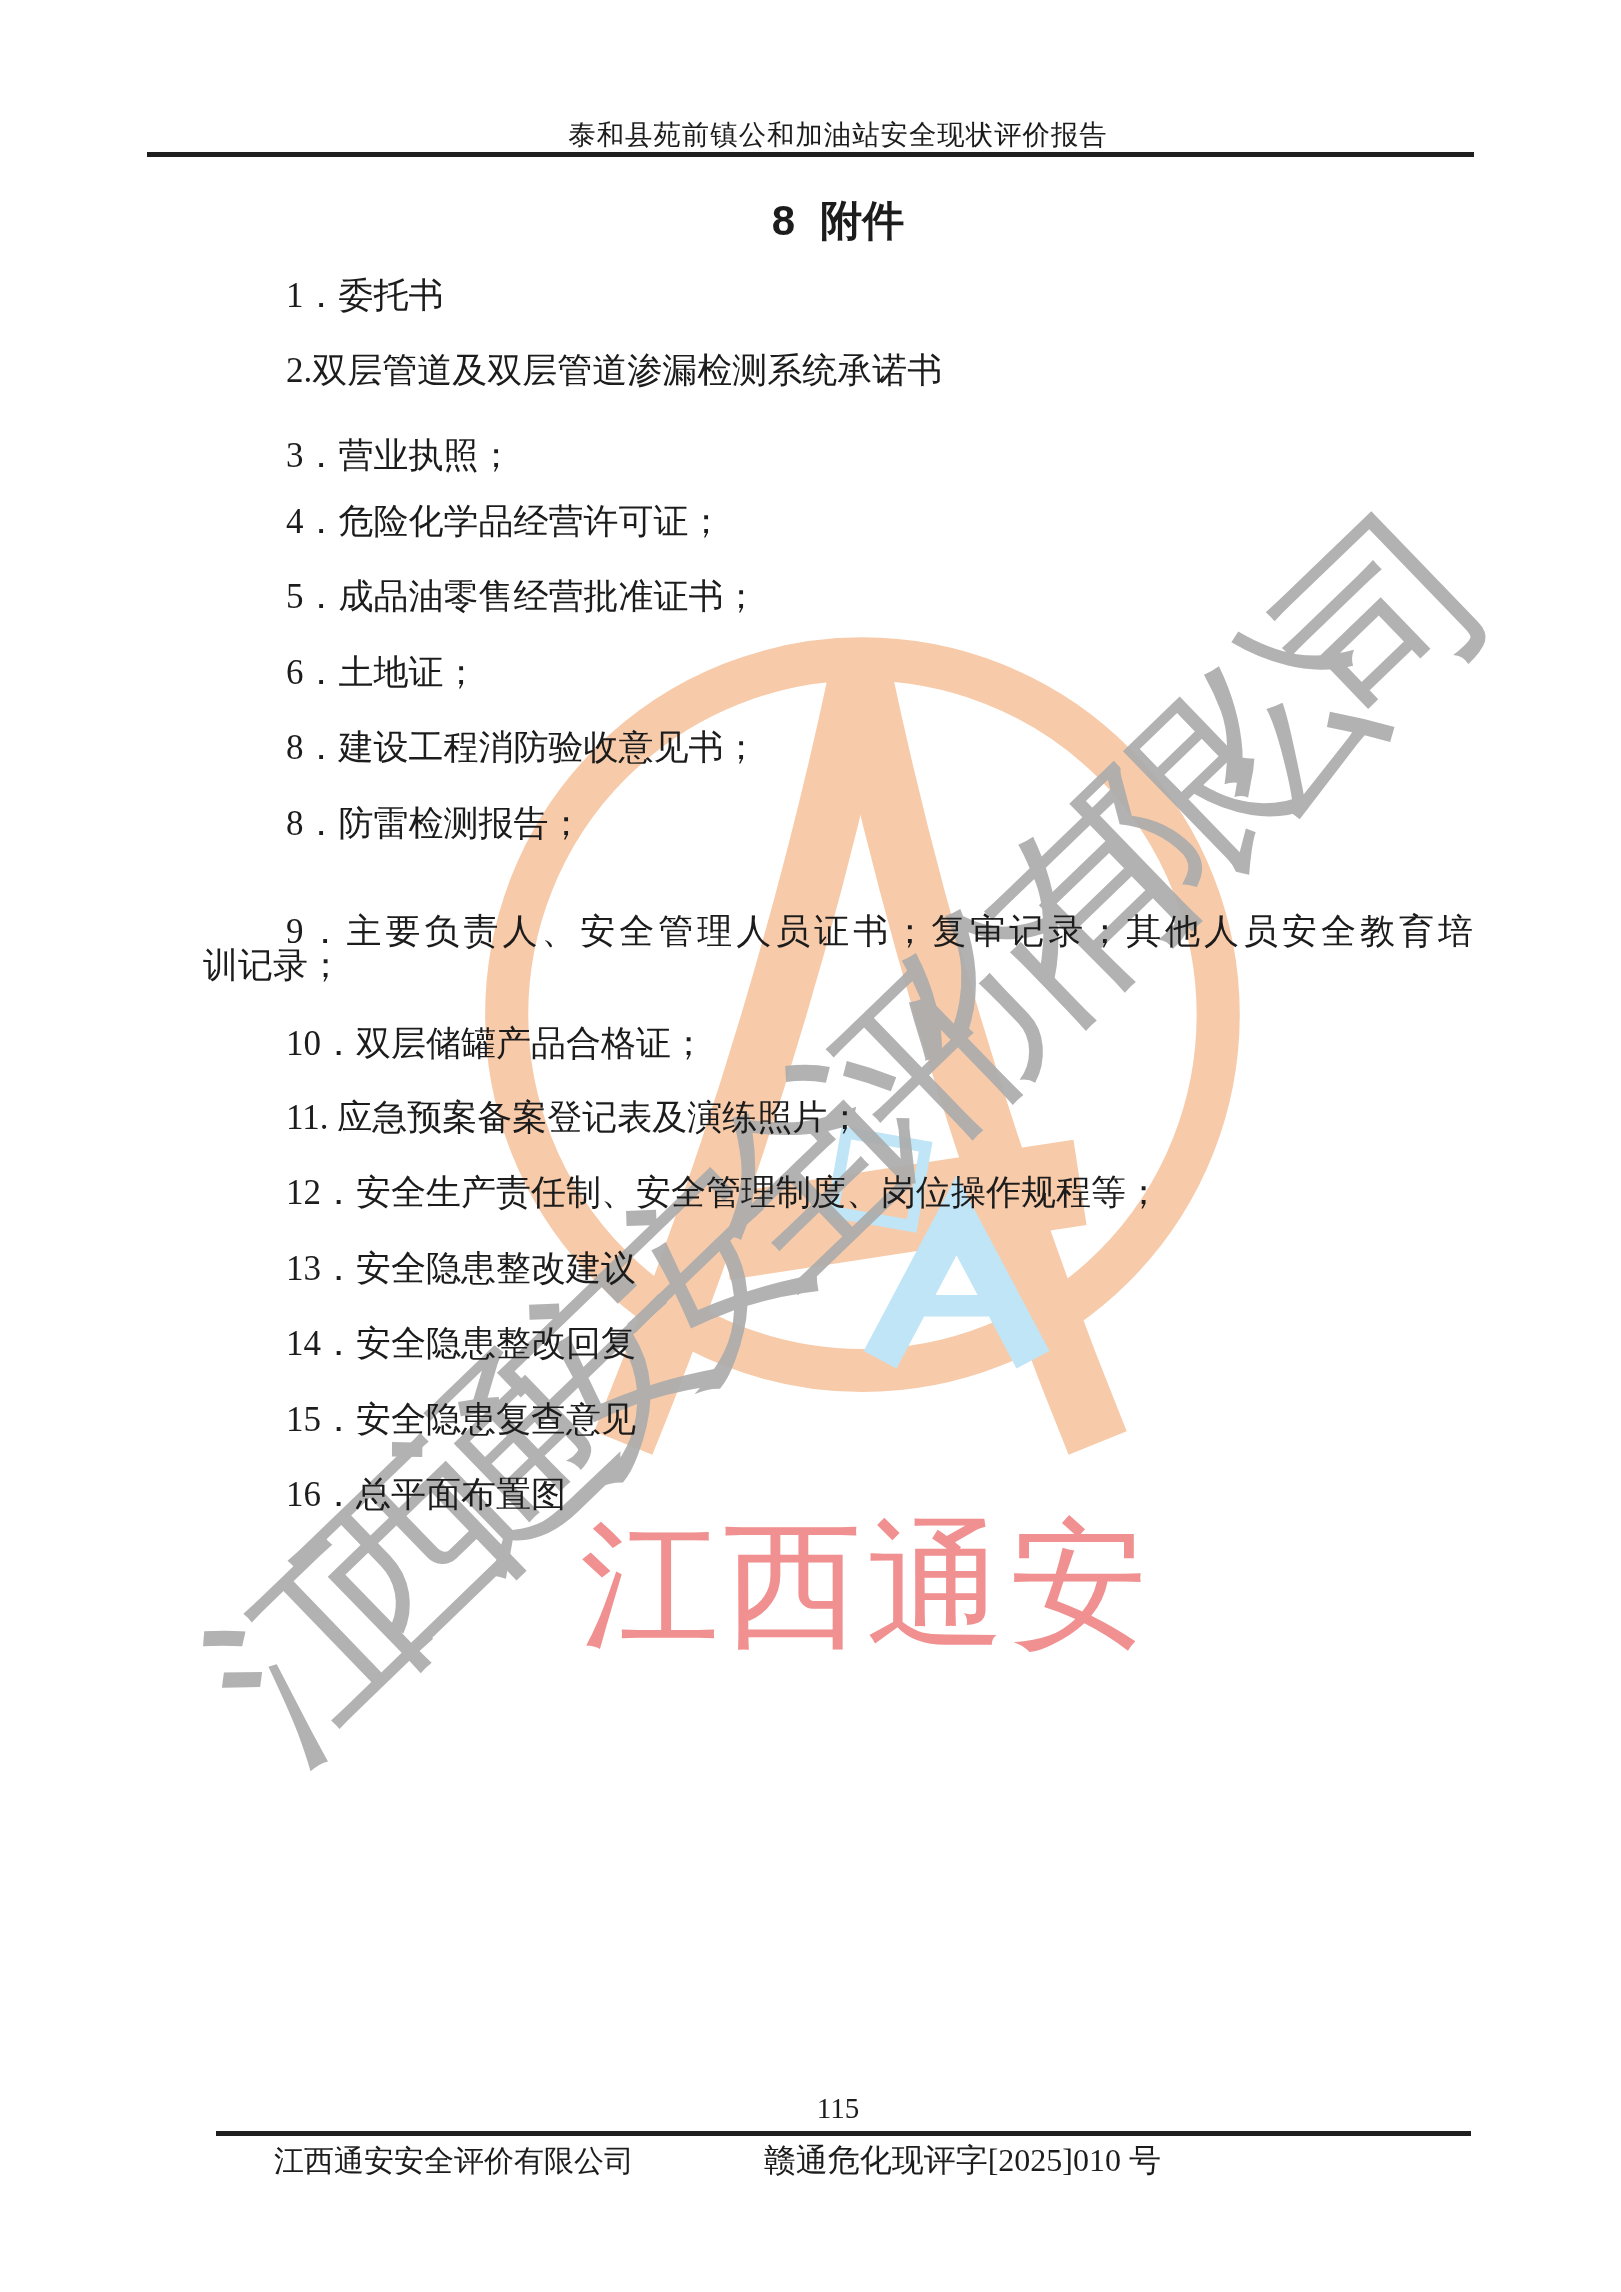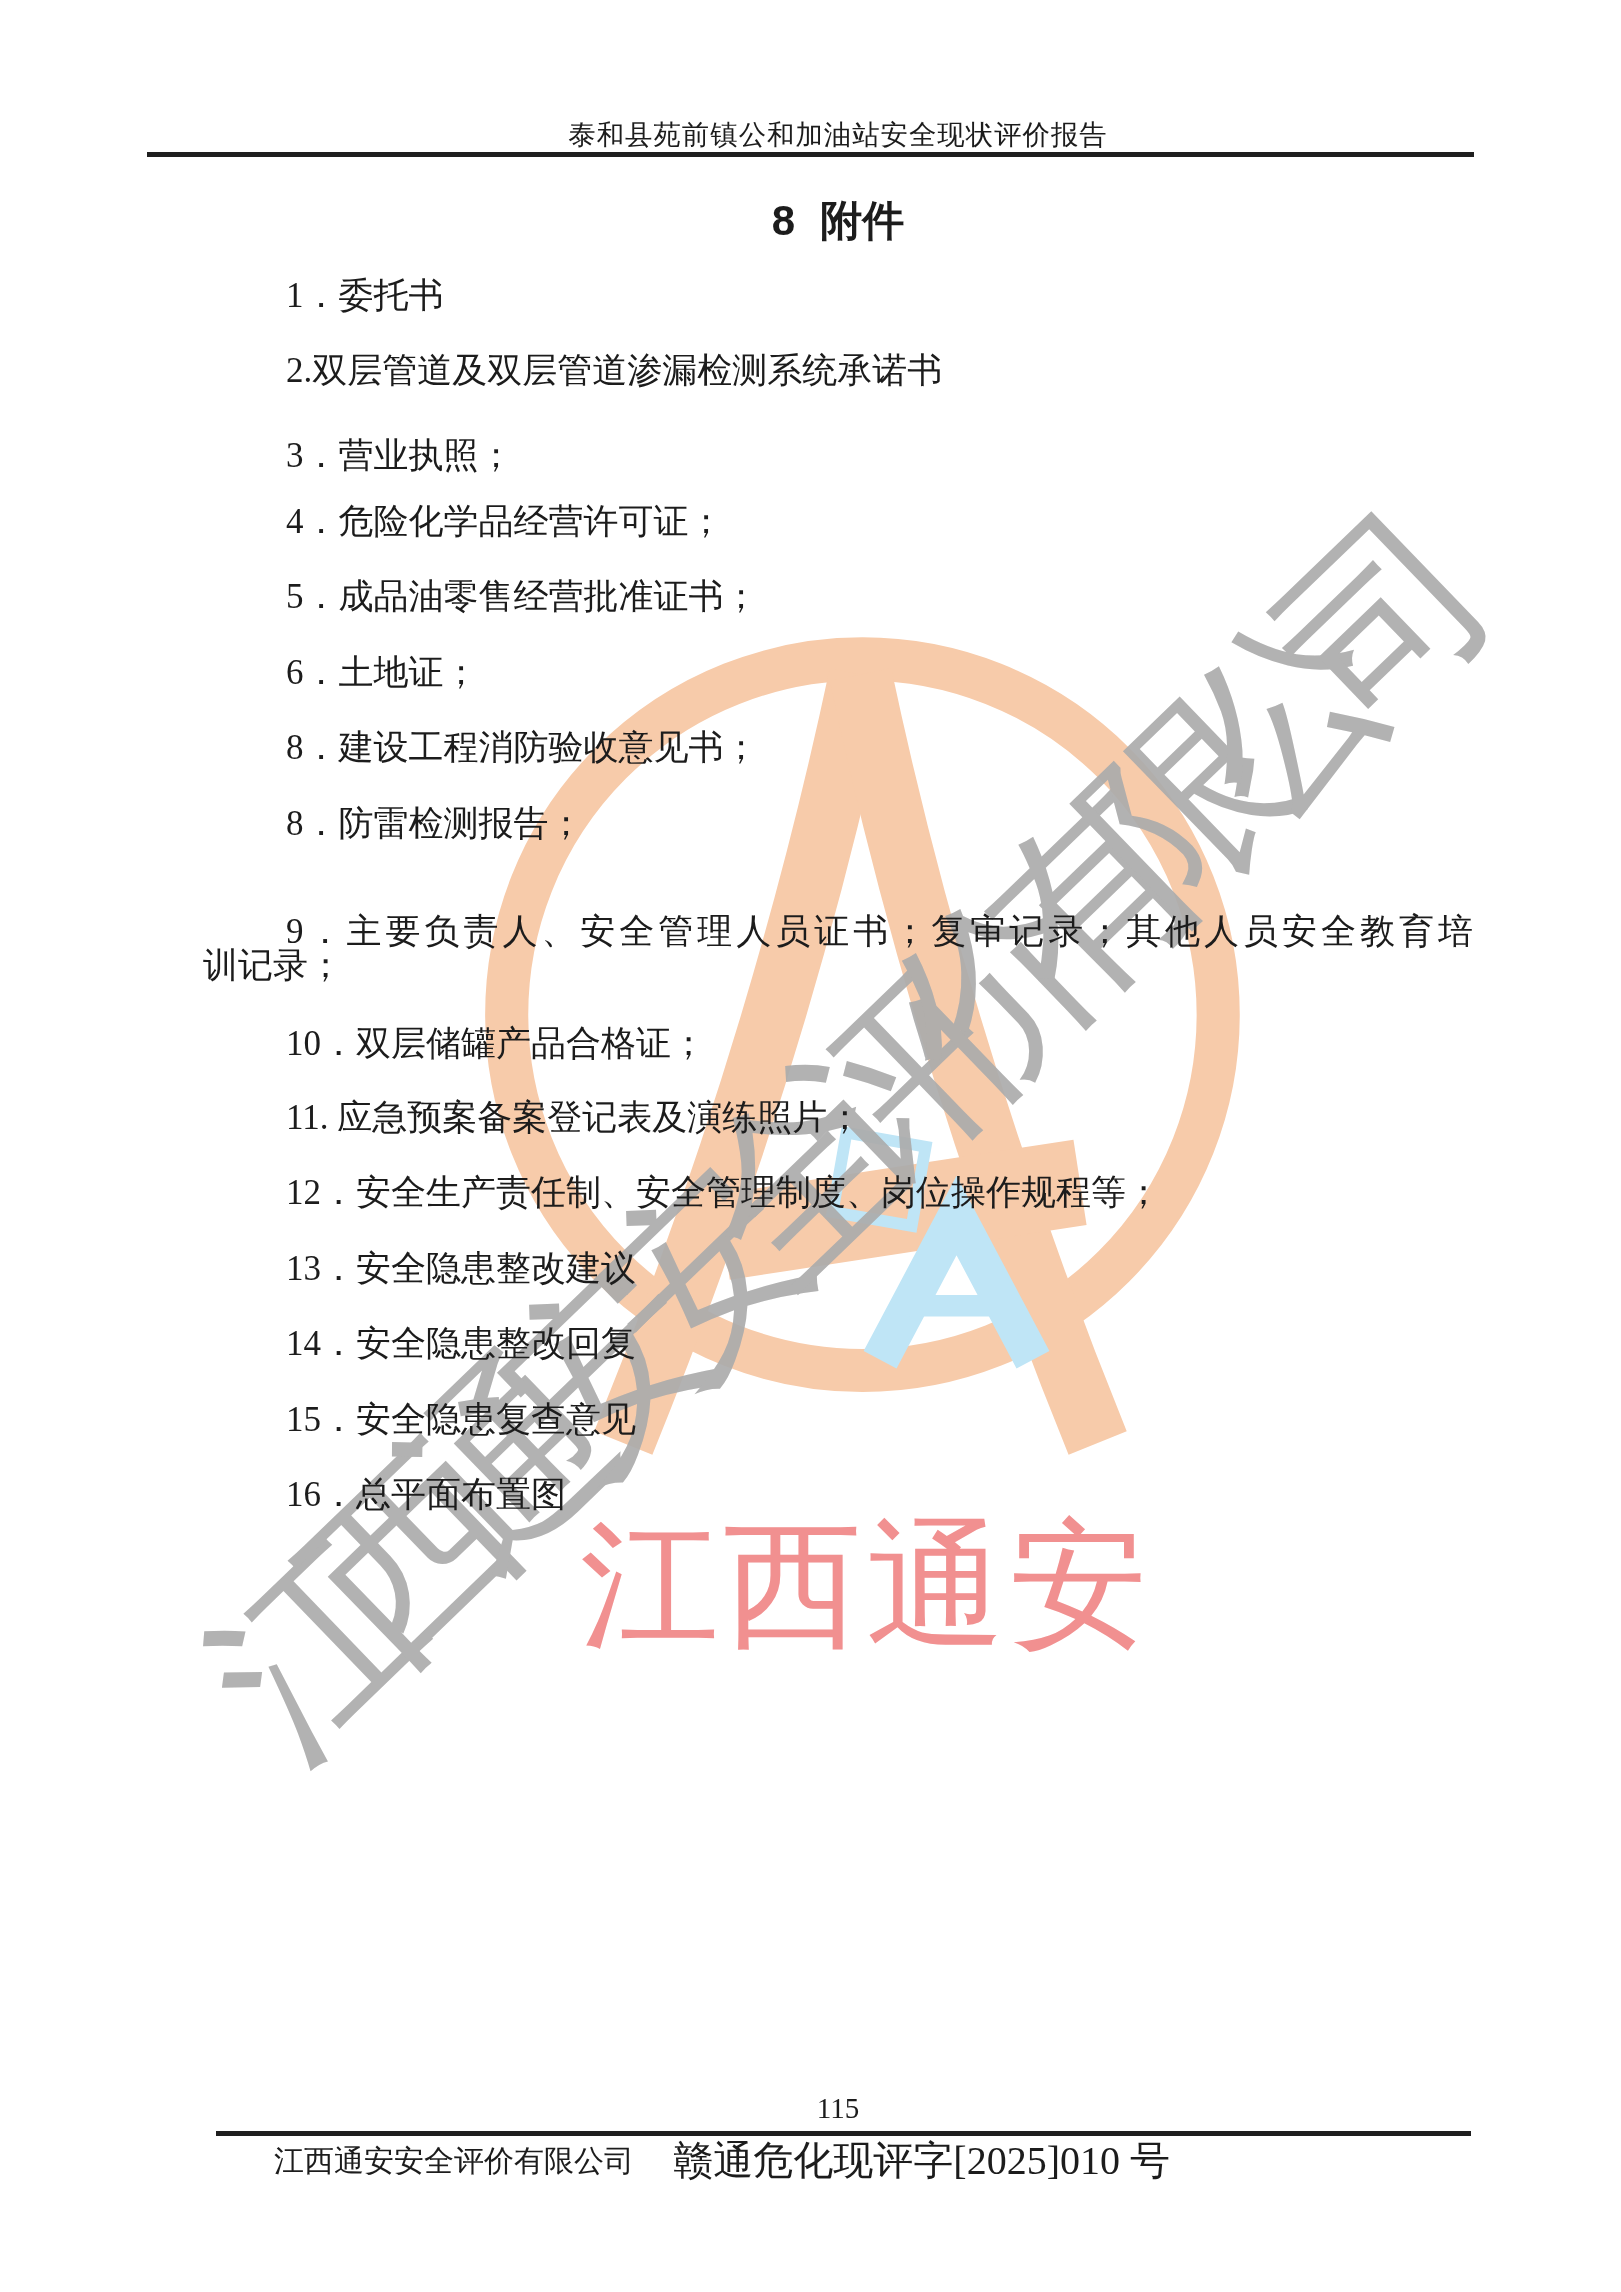--- a/index.html
+++ b/index.html
@@ -55,22 +55,22 @@
   .page-number{
     position:absolute;left:203px;top:2092px;width:1270px;
     text-align:center;font-size:29px;line-height:33px;
   }
   .footer-rule{position:absolute;left:216px;top:2131px;width:1255px;height:4.9px;background:#1f1f1f;}
   .footer-company{
     position:absolute;left:274px;top:2143px;
     font-size:30px;line-height:35px;white-space:nowrap;
   }
   .footer-docnum{
-    position:absolute;right:196px;top:2143px;
-    font-size:40px;line-height:35px;white-space:nowrap;
+    position:absolute;right:205px;top:2143px;
+    font-size:32px;line-height:35px;white-space:nowrap;
   }
 </style>
 </head>
 <body>
 
 <div id="page">
 
   <svg id="logo-svg" width="1621" height="2293" viewBox="0 0 1654 2339">
     <g stroke="var(--c-logo_orange,#f7cbaa)" fill="none">
       <circle cx="880" cy="1035" r="363" stroke-width="44"></circle>

